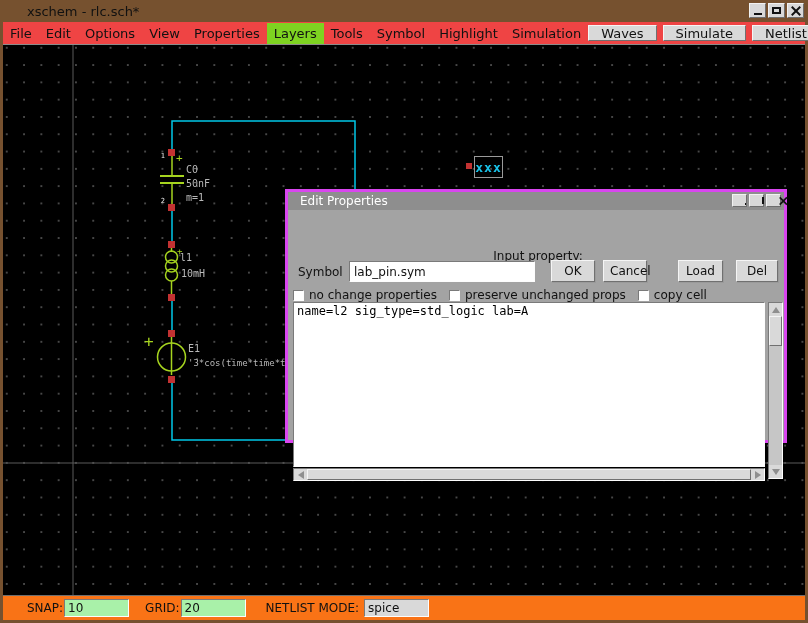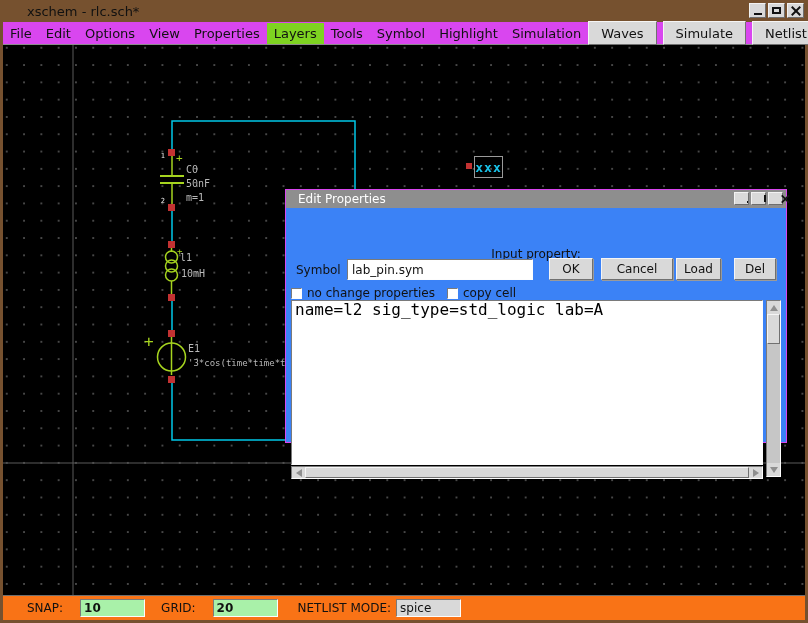--- a/index.html
+++ b/index.html
@@ -18,55 +18,55 @@
   .glyph-min{width:8px;height:2px;background:#111;margin-top:7px;}
   .glyph-max{width:9px;height:7px;border:2px solid #111;}
   .x-icon{position:relative;width:10px;height:10px;}
   .x-icon::before,.x-icon::after{content:"";position:absolute;left:-1px;top:4px;width:12px;height:2px;background:#111;}
   .x-icon::before{transform:rotate(45deg);} .x-icon::after{transform:rotate(-45deg);}
   .winbtn-sm{width:15px;height:13px;}
   .winbtn-sm .glyph-min{width:7px;margin-top:6px;}
   .winbtn-sm .glyph-max{width:8px;height:7px;border-width:1.5px;}
   .winbtn-sm .x-icon{transform:scale(.85);}
   
-  .menubar{position:absolute;left:3px;top:22px;width:802px;height:23px;background:#d946ef;
+  .menubar{position:absolute;left:3px;top:22px;width:802px;height:23px;background:#ef4444;
     border-bottom:1px solid #8c8c8c;display:flex;align-items:center;font-size:13px;color:#111;}
   .menu-item{padding:3px 7px;cursor:pointer;white-space:nowrap;}
   .menu-item.active{background:#7ed321;}
   .menubar-right{margin-left:auto;display:flex;align-items:center;}
-  .mbtn{font-family:inherit;font-size:13px;color:#111;background:#d9d9d9;height:24px;padding:0 12px;
+  .mbtn{font-family:inherit;font-size:13px;color:#111;background:#d9d9d9;height:16px;padding:0 12px;
     border:1px solid;border-color:#f5f5f5 #707070 #707070 #f5f5f5;margin-right:6px;cursor:pointer;}
   
   .canvas{position:absolute;left:3px;top:45px;width:802px;height:550px;background:#000;
     background-image:radial-gradient(circle,#474747 1px,transparent 1.4px);
     background-size:17.3px 17.3px;background-position:-4.9px -5.9px;overflow:hidden;}
   .canvas svg{position:absolute;left:0;top:0;}
   
-  .dialog{position:absolute;left:285px;top:189px;width:502px;height:254px;background:#3b82f6;
-    border:1px solid #d946ef;z-index:10;font-size:12px;color:#111;}
+  .dialog{position:absolute;left:285px;top:189px;width:502px;height:254px;background:#a3a3a3;
+    border:3px solid #d946ef;z-index:10;font-size:12px;color:#111;}
   .dlg-titlebar{position:relative;height:18px;background:#8e8e8e;display:flex;align-items:center;}
   .dlg-titlebar span{color:#fff;font-size:12px;margin-left:12px;}
   .dlg-controls{position:absolute;right:3px;top:2px;display:flex;gap:2px;}
   .dlg-body{position:relative;width:500px;height:234px;margin-top:36px;}
   .dlg-center-row{position:absolute;left:0;top:3px;width:100%;text-align:center;}
   .symbol-label{position:absolute;left:10px;top:19px;}
   .tk-sunken{border:1px solid;border-color:#7a7a7a #fdfdfd #fdfdfd #7a7a7a;background:#fff;}
   .symbol-input{position:absolute;left:61px;top:15px;width:186px;height:21px;
     font-family:inherit;font-size:12px;color:#111;padding:0 4px;outline:none;}
   .tkbtn{position:absolute;top:14px;height:22px;background:#d9d9d9;font-family:inherit;font-size:12px;color:#111;
     border:1px solid;border-color:#f5f5f5 #707070 #707070 #f5f5f5;box-shadow:1px 1px 0 #9a9a9a;cursor:pointer;}
-  .btn-ok{left:263px;width:44px;} .btn-cancel{left:315px;width:72px;}
+  .btn-ok{left:263px;width:44px;} .btn-cancel{left:315px;width:44px;}
   .btn-load{left:390px;width:45px;} .btn-del{left:448px;width:42px;}
   .check-row{position:absolute;left:5px;top:42px;display:flex;align-items:flex-start;}
   .check-group{display:flex;align-items:center;cursor:pointer;}
   .check-group+.check-group{margin-left:12px;}
   .tkcheck{width:11px;height:11px;background:#fff;border:1px solid;
     border-color:#7a7a7a #fdfdfd #fdfdfd #7a7a7a;margin-right:5px;flex:none;}
   .props-textarea{position:absolute;left:5px;top:56px;width:472px;height:165px;resize:none;overflow:hidden;
-    font-family:"DejaVu Sans Mono","Liberation Mono",monospace;font-size:16px;line-height:15px;color:#000;
+    font-family:"DejaVu Sans Mono","Liberation Mono",monospace;font-size:12px;line-height:15px;color:#000;
     padding:1px 3px;outline:none;white-space:pre;}
   .vscroll{position:absolute;left:480px;top:56px;width:15px;height:177px;background:#c6c6c6;
     border:1px solid;border-color:#7a7a7a #fdfdfd #fdfdfd #7a7a7a;display:flex;flex-direction:column;}
   .hscroll{position:absolute;left:5px;top:222px;width:472px;height:13px;background:#c6c6c6;
     border:1px solid;border-color:#7a7a7a #fdfdfd #fdfdfd #7a7a7a;display:flex;flex-direction:row;}
   .sb-btn{flex:none;background:#d9d9d9;display:flex;align-items:center;justify-content:center;cursor:pointer;}
   .vscroll .sb-btn{width:13px;height:13px;} .hscroll .sb-btn{width:13px;height:11px;}
   .tri{width:0;height:0;}
   .tri-up{border-left:4px solid transparent;border-right:4px solid transparent;border-bottom:6px solid #8f8f8f;}
   .tri-down{border-left:4px solid transparent;border-right:4px solid transparent;border-top:6px solid #8f8f8f;}
@@ -74,21 +74,21 @@
   .tri-right{border-top:4px solid transparent;border-bottom:4px solid transparent;border-left:6px solid #8f8f8f;}
   .vthumb{width:13px;height:30px;background:#d9d9d9;border:1px solid;
     border-color:#f5f5f5 #707070 #707070 #f5f5f5;cursor:pointer;}
   .hthumb{flex:1;height:11px;background:#d9d9d9;border:1px solid;
     border-color:#f5f5f5 #707070 #707070 #f5f5f5;cursor:pointer;}
   .vspacer{flex:1;}
   
   .statusbar{position:absolute;left:3px;top:595px;width:802px;height:25px;background:#f97316;
     border-top:1px solid #6e6e6e;display:flex;align-items:center;font-size:12px;color:#111;padding-left:24px;}
   .status-entry{height:18px;font-family:inherit;font-size:12px;color:#111;padding:0 3px;outline:none;}
-  .entry-green{background:#a9f1a9;width:65px;margin-left:17px;font-weight:bold;}
+  .entry-green{background:#a9f1a9;width:65px;margin-left:1px;}
   .entry-grey{background:#d9d9d9;width:65px;margin-left:5px;}
   .lbl-grid{margin-left:16px;} .lbl-netlist{margin-left:20px;} .mouse-info{margin-left:12px;white-space:pre;}
 </style>
 </head>
 <body>
 
 <div class="window">
 
   <div class="titlebar">
     <span class="title">xschem - rlc.sch*</span>
@@ -205,20 +205,24 @@
       <button class="tkbtn btn-cancel">Cancel</button>
       <button class="tkbtn btn-load">Load</button>
       <button class="tkbtn btn-del">Del</button>
       <div class="check-row">
         <span class="check-group">
           <span class="tkcheck"></span>
           <span>no change properties</span>
         </span>
         <span class="check-group">
           <span class="tkcheck"></span>
+          <span>preserve unchanged props</span>
+        </span>
+        <span class="check-group">
+          <span class="tkcheck"></span>
           <span>copy cell</span>
         </span>
       </div>
       <textarea class="props-textarea tk-sunken" spellcheck="false" style="">name=l2 sig_type=std_logic lab=A</textarea>
       <div class="vscroll">
         <div class="sb-btn">
             <span class="tri tri-up"></span>
           </div>
         <div class="vthumb"></div>
         <div class="vspacer"></div>

